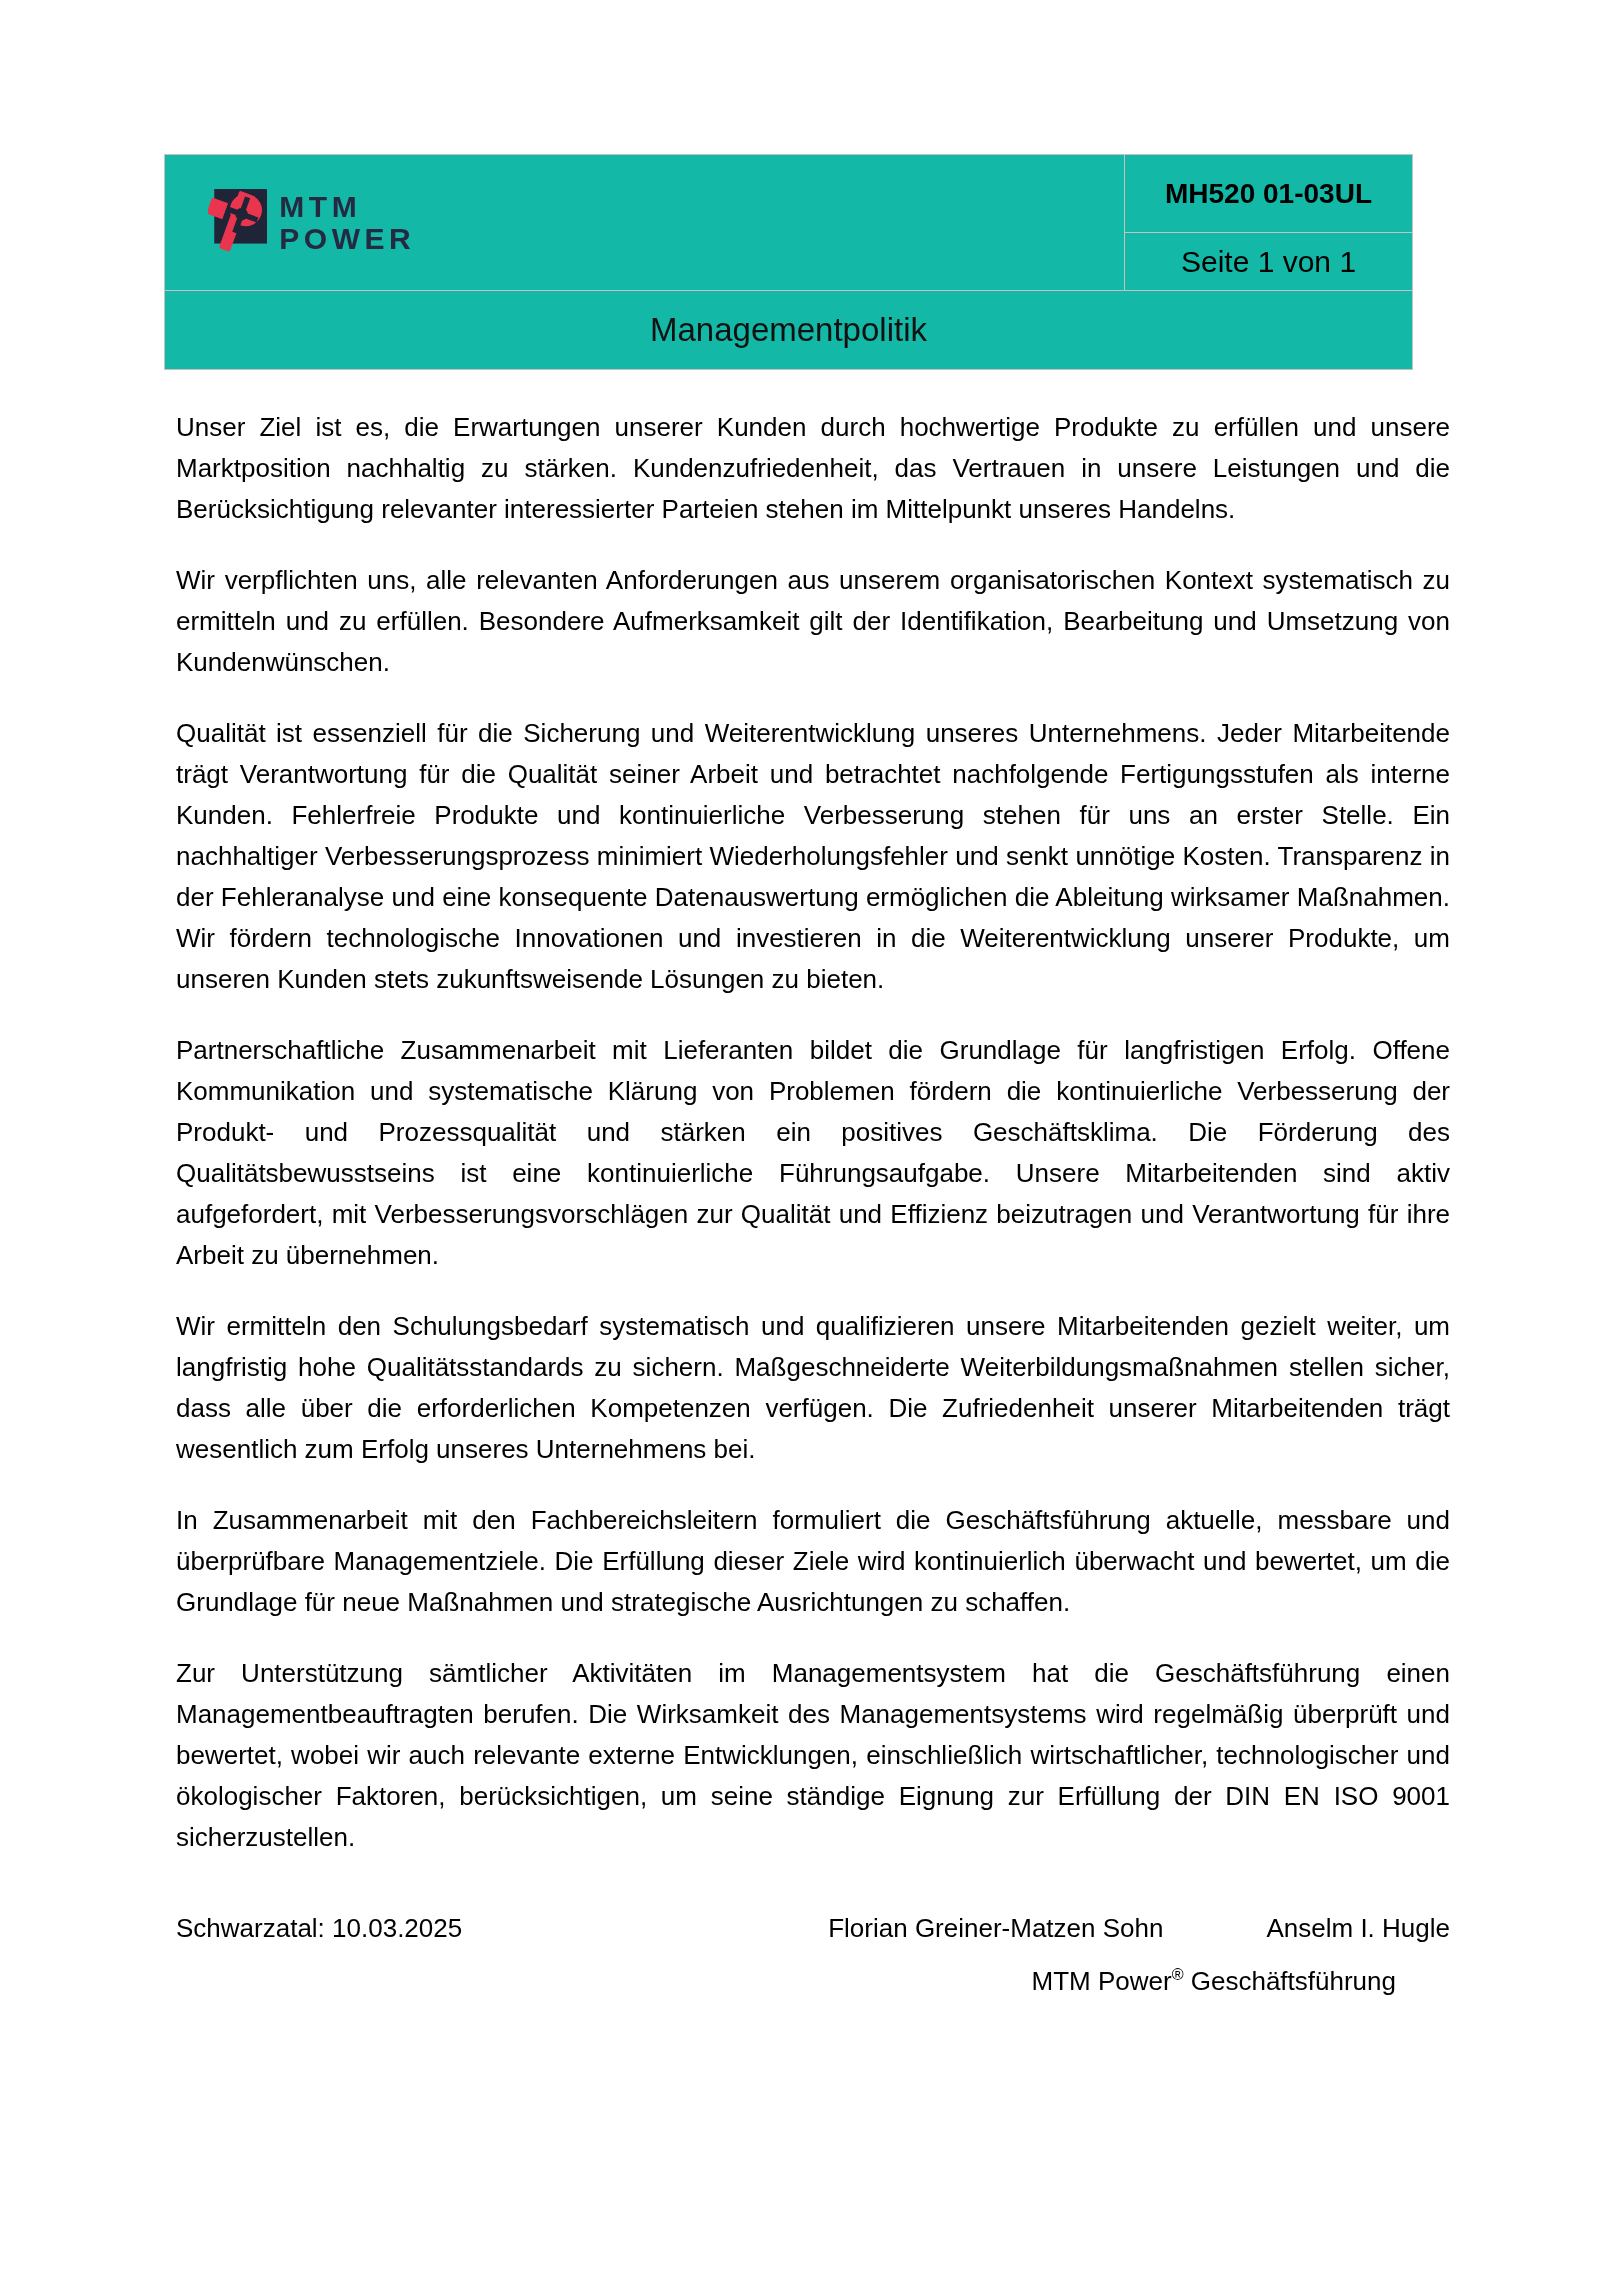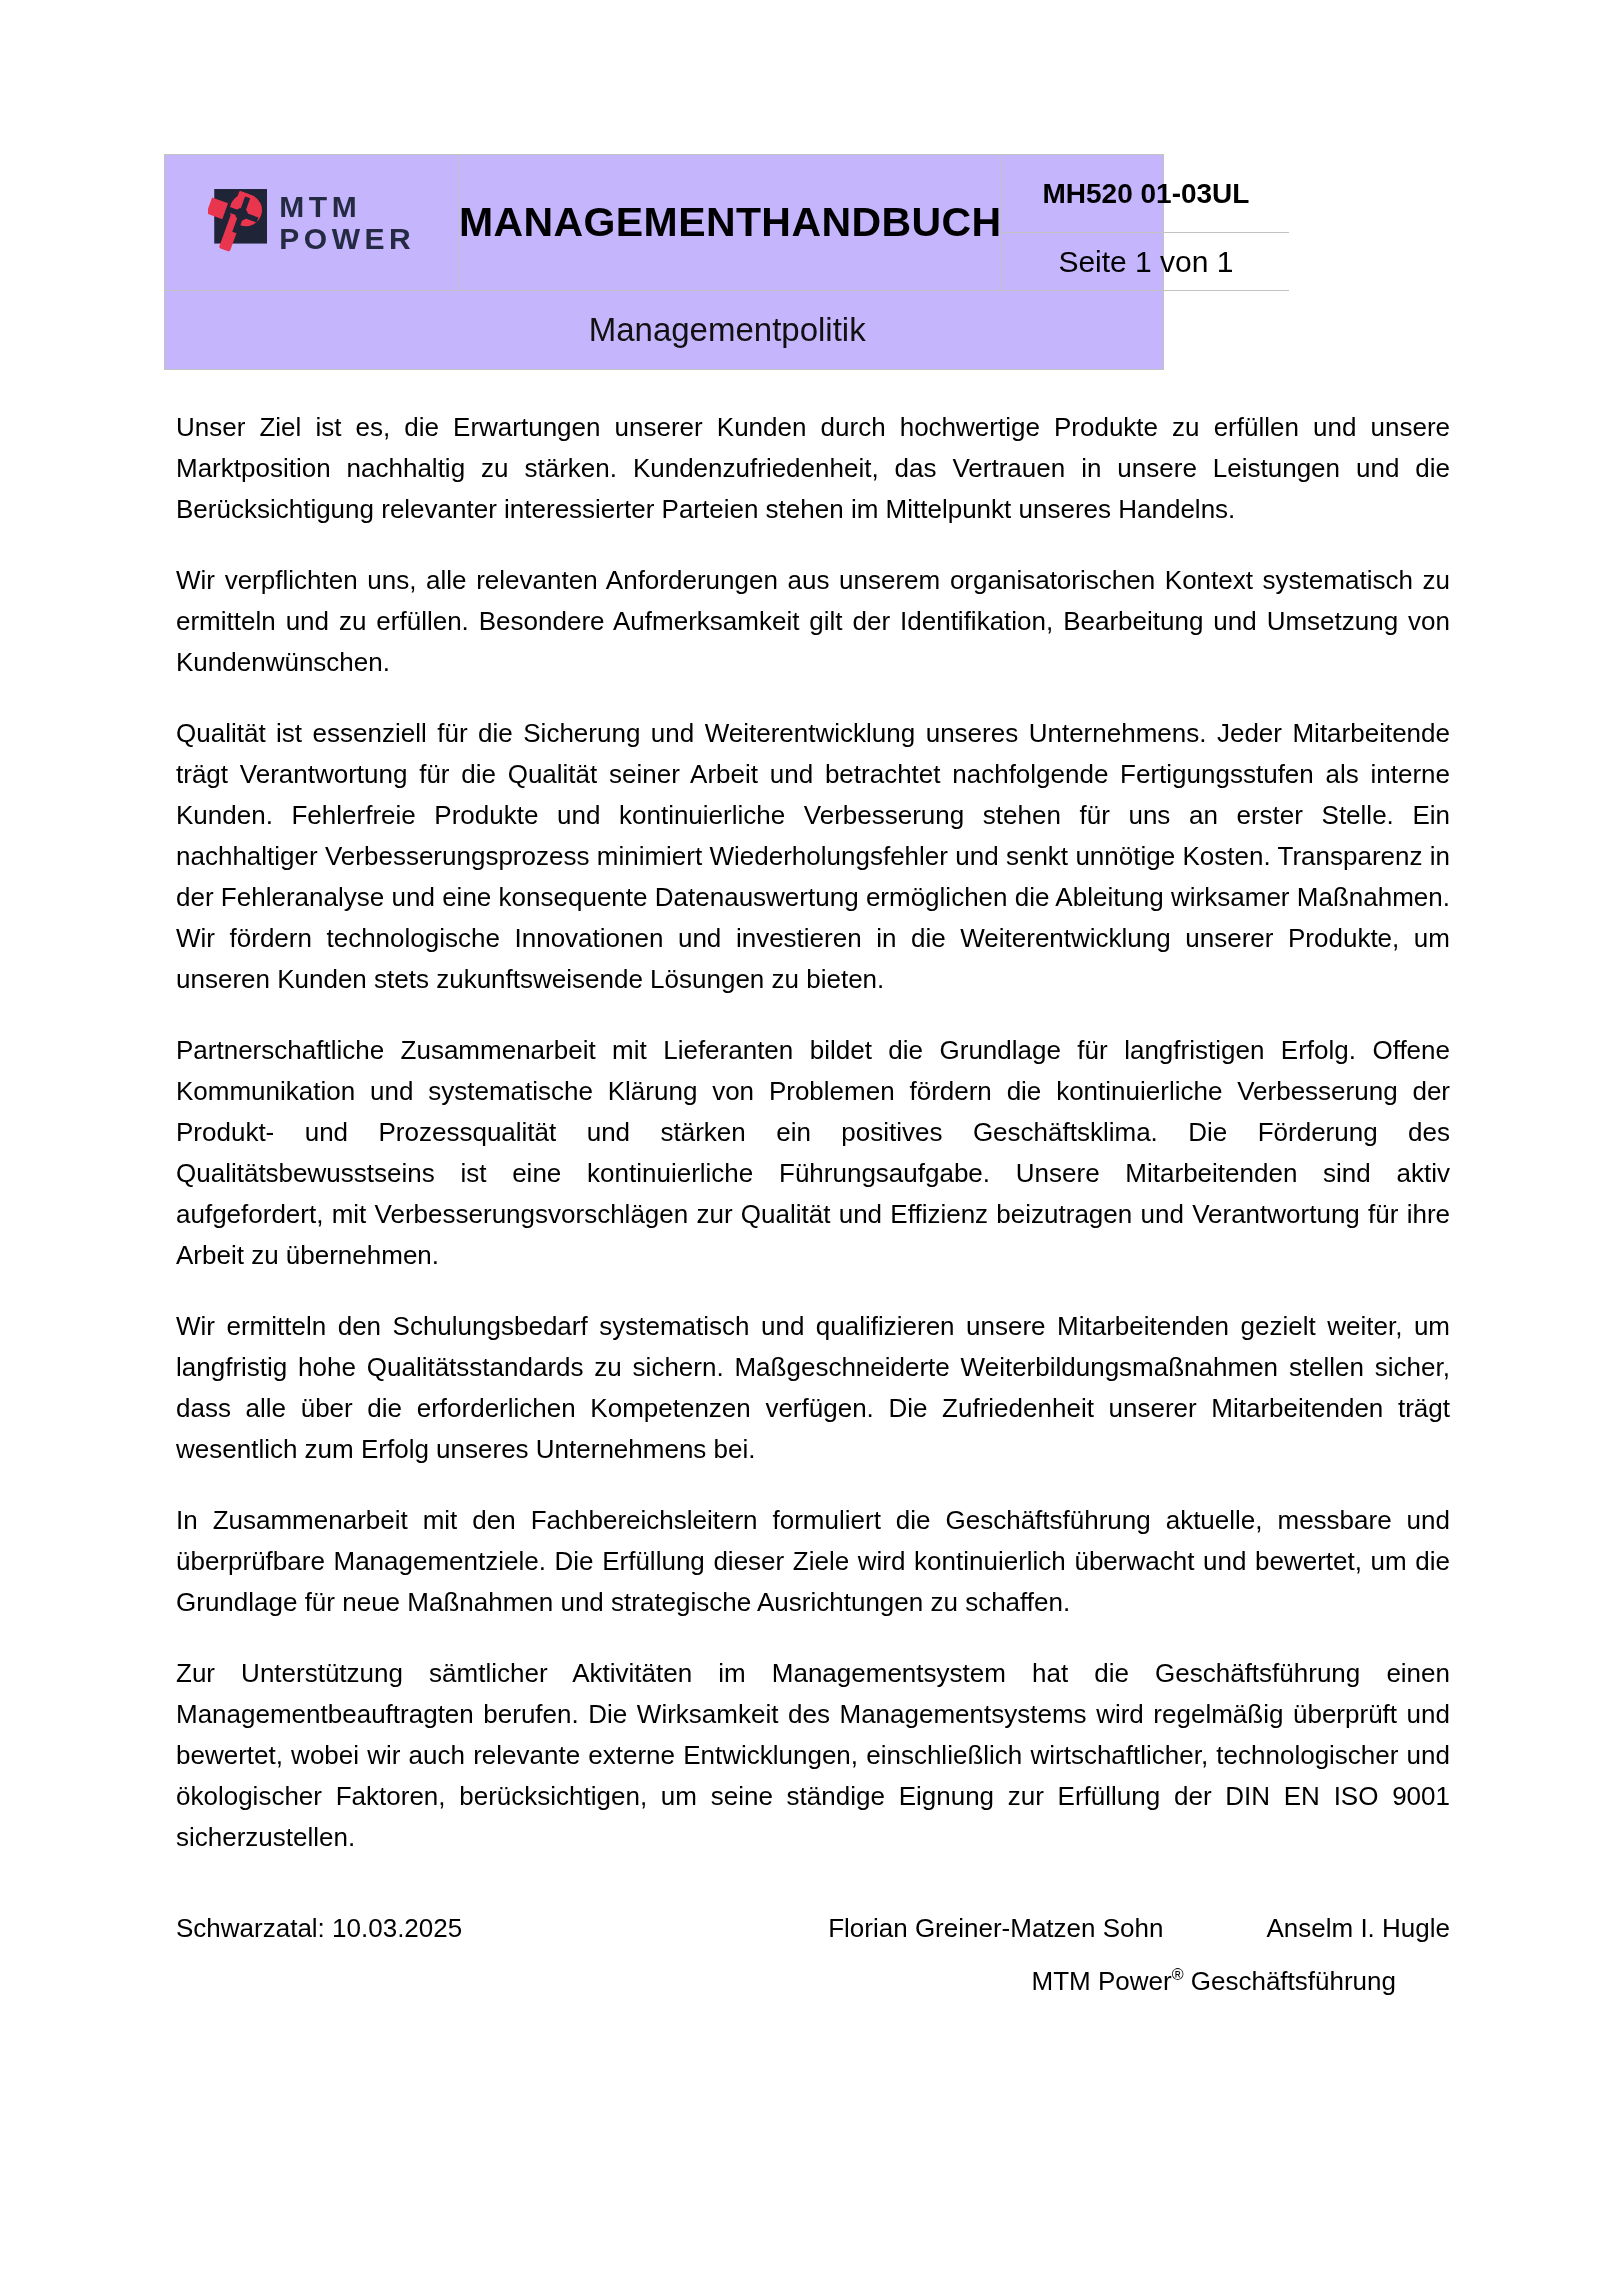--- a/index.html
+++ b/index.html
@@ -15,27 +15,27 @@
     height: 2293px;
     background: #ffffff;
     overflow: hidden;
   }
 
   
   .doc-header {
     position: absolute;
     left: 164px;
     top: 154px;
-    width: 1000px;
+    width: 1249px;
     display: grid;
     grid-template-columns: 293px 1fr 288px;
     grid-template-rows: 77px 58px 79px;
     border: 1.8px solid #c3c3c3;
     box-sizing: border-box;
-    background: #c4b5fd;
+    background: #14b8a6;
   }
   .doc-header > div { box-sizing: border-box; }
 
   .logo-cell {
     grid-area: 1 / 1 / 3 / 2;
     display: flex;
     align-items: center;
     justify-content: center;
     gap: 12.5px;
   }
@@ -138,21 +138,20 @@
           </g>
           <rect x="1" y="13" width="19" height="19" fill="#e9354e" transform="rotate(20 10 22)"></rect>
         </svg>
       </span>
       <span class="logo-text">
         <span style="display:block;">MTM</span>
         <span style="display:block;">POWER</span>
       </span>
     </div>
 
-    <div class="title-cell">MANAGEMENTHANDBUCH</div>
 
     <div class="docid-cell">MH520 01-03UL</div>
 
     <div class="pageinfo-cell">Seite 1 von 1</div>
 
     <div class="subtitle-cell">Managementpolitik</div>
   </div>
 
   <div class="content">
     <p>Unser Ziel ist es, die Erwartungen unserer Kunden durch hochwertige Produkte zu erfüllen und unsere Marktposition nachhaltig zu stärken. Kundenzufriedenheit, das Vertrauen in unsere Leistungen und die Berücksichtigung relevanter interessierter Parteien stehen im Mittelpunkt unseres Handelns.</p>

